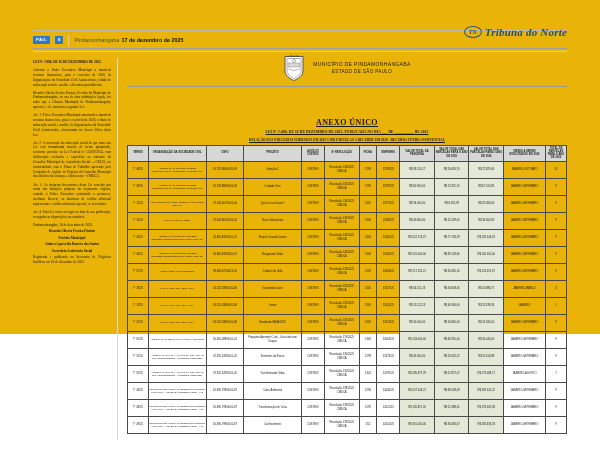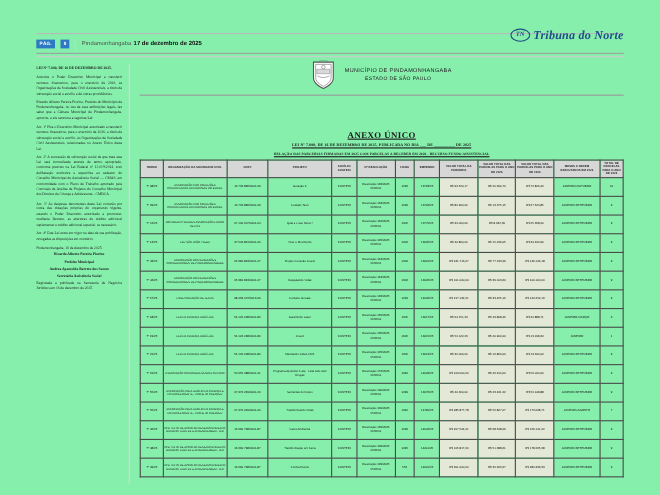--- a/index.html
+++ b/index.html
@@ -3,22 +3,22 @@
 <meta charset="utf-8">
 <style>
   html,body{margin:0;padding:0;}
   body{
     width:600px;height:450px;overflow:hidden;
     background:#ffffff;
     font-family:"Liberation Sans", sans-serif;
     color:#1a1a1a;
   }
   .page{
-    position:relative;width:600px;height:450px;
-    background:#86efac;
+    position:relative;width:600px;height:334px;
+    background:#eab308;
   }
 
   
   .masthead{
     position:absolute;left:33px;top:30px;width:534px;height:18px;
     border-top:1px solid #b9b9b9;
     display:flex;align-items:center;
   }
   .mast-left{display:flex;align-items:center;gap:4px;}
   .pag-badge{

